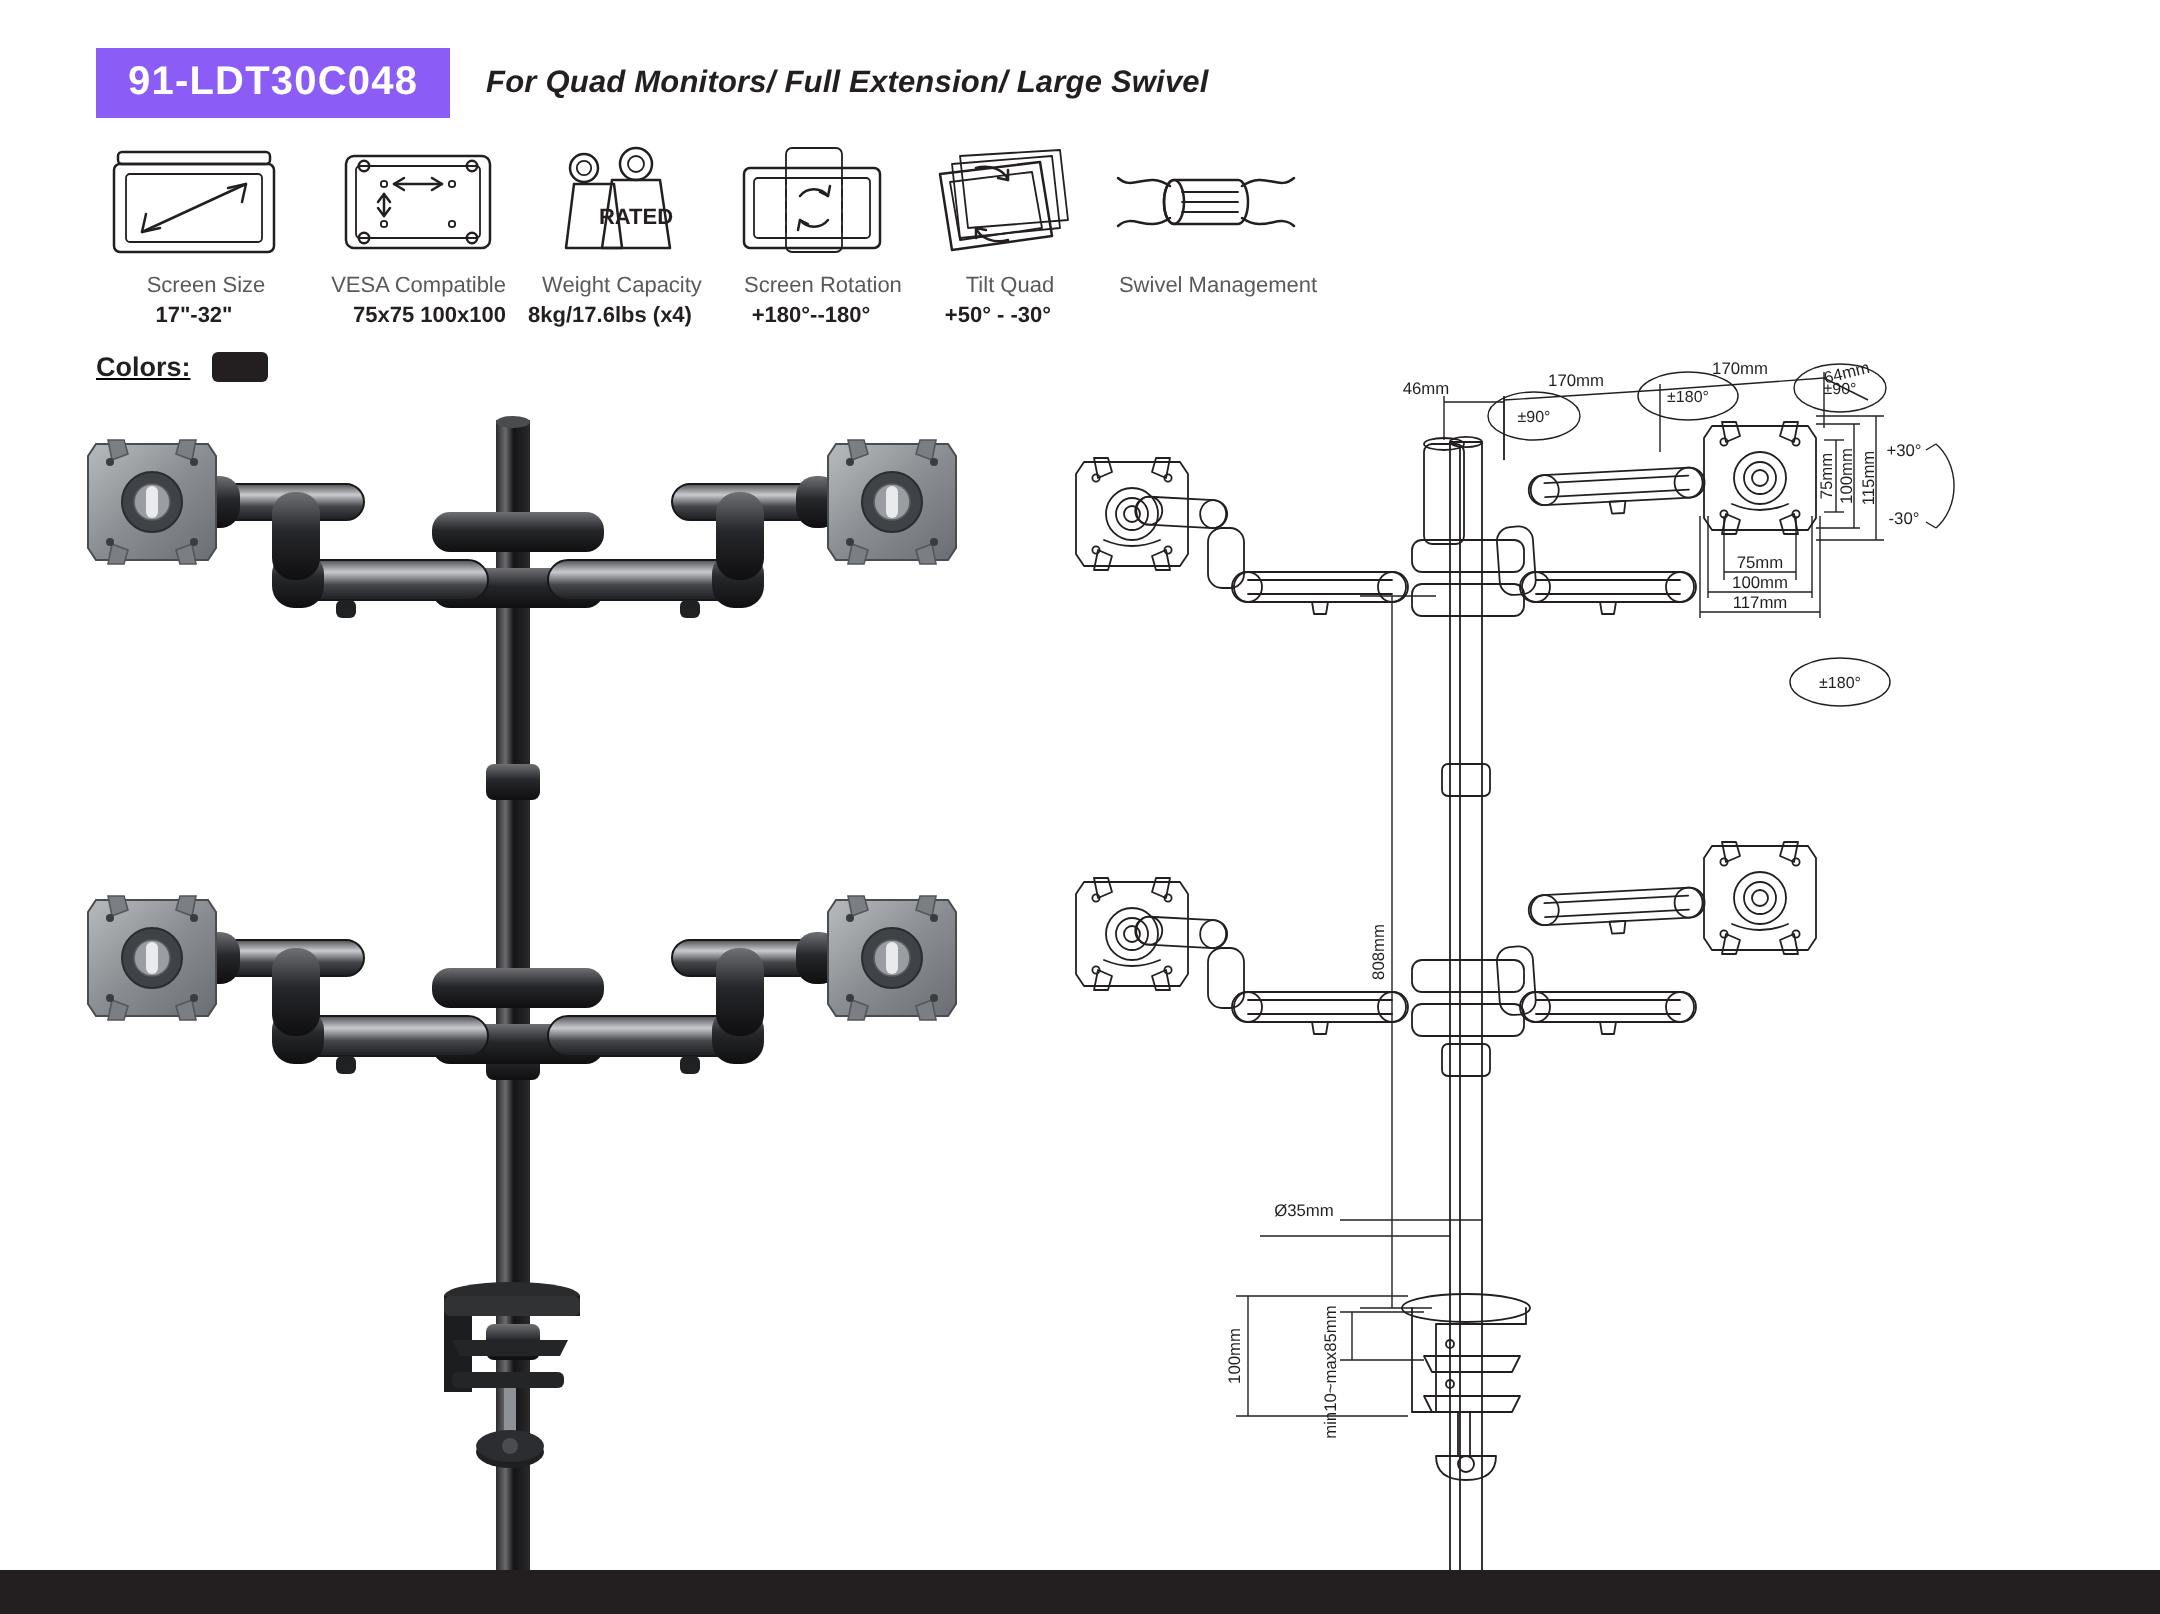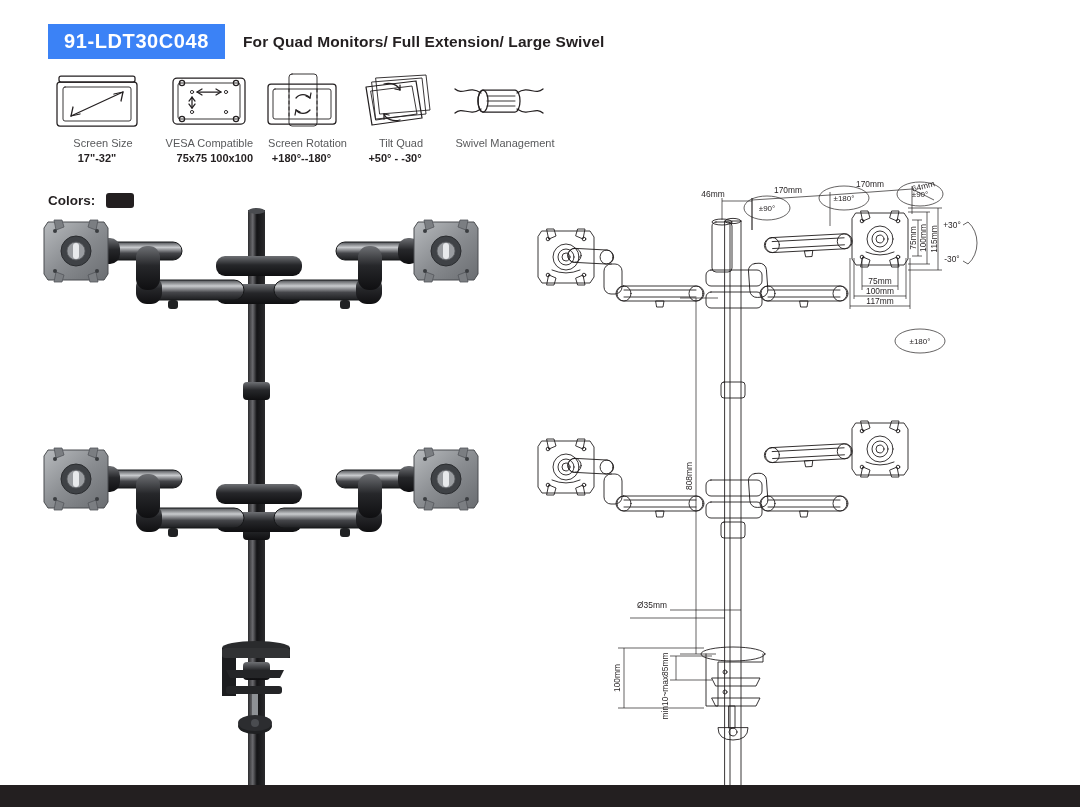--- a/index.html
+++ b/index.html
@@ -11,28 +11,29 @@
     overflow: hidden;
     position: relative;
   }
 
   
   .header {
     position: absolute; left: 48px; top: 24px;
     display: flex; align-items: center; gap: 18px;
   }
   .sku-badge {
-    background: #3b82f6; color: #ffffff;
+    background: #8b5cf6; color: #ffffff;
     font-size: 20px; font-weight: bold; letter-spacing: 0.6px;
     padding: 7px 16px 8px 16px;
     line-height: 1;
   }
   .headline {
     color: #231f20; font-size: 15.5px; font-weight: bold;
     letter-spacing: 0.1px;
+    font-style: italic;
   }
 
   
   .spec-row {
     position: absolute; left: 48px; top: 72px;
     display: flex; align-items: flex-start;
   }
   .spec {
     display: flex; flex-direction: column; align-items: center;
     width: 98px;
@@ -48,22 +49,22 @@
   }
   .spec.w-vesa { width: 107px; align-items: flex-end; }
   .spec.w-weight { width: 104px; }
   .spec.w-rot { width: 97px; }
   .spec.w-tilt { width: 90px; }
   .spec.w-swivel { width: 95px; }
   .spec.w-cable { width: 118px; }
 
   
   .colors-row {
-    position: absolute; left: 48px; top: 193px;
-    display: flex; align-items: center; gap: 11px;
+    position: absolute; left: 48px; top: 176px;
+    display: flex; align-items: center; gap: 11px; text-decoration: underline;
   }
   .colors-label { font-size: 13.5px; font-weight: bold; color: #231f20; }
   .swatch {
     width: 28px; height: 15px; border-radius: 3px; background: #231f20;
   }
 
   
   .photo-pane { position: absolute; left: 40px; top: 196px; width: 460px; height: 560px; }
   .tech-pane  { position: absolute; left: 520px; top: 186px; width: 550px; height: 570px; }
 
@@ -123,20 +124,35 @@
         <path class="ln" d="M56 20 L51 17 M56 20 L51 23"></path>
         <line class="ln" x1="27" y1="25" x2="27" y2="36"></line>
         <path class="ln" d="M27 25 L24 29 M27 25 L30 29"></path>
         <path class="ln" d="M27 36 L24 32 M27 36 L30 32"></path>
       </svg>
     </div>
     <div class="spec-label">VESA Compatible</div>
     <div class="spec-value">75x75 100x100</div>
   </div>
 
+  <div class="spec w-weight">
+    <div class="spec-icon">
+      <svg width="88" height="58" viewBox="0 0 88 58">
+        <path class="ln" d="M26 20 L22 52 L50 52 L46 20 Z"></path>
+        <circle class="ln" cx="31" cy="12" r="7"></circle>
+        <circle class="ln-thin" cx="31" cy="12" r="3.6"></circle>
+        <path class="ln" d="M45 18 L40 52 L74 52 L69 18 Z"></path>
+        <circle class="ln" cx="57" cy="10" r="8"></circle>
+        <circle class="ln-thin" cx="57" cy="10" r="4"></circle>
+        <text x="57" y="40" text-anchor="middle" style="font-family:'Liberation Sans',sans-serif;font-size:11px;font-weight:bold;fill:#231f20">RATED</text>
+      </svg>
+    </div>
+    <div class="spec-label">Weight Capacity</div>
+    <div class="spec-value">8kg/17.6lbs (x4)</div>
+  </div>
 
   <div class="spec w-rot">
     <div class="spec-icon">
       <svg width="88" height="58" viewBox="0 0 88 58">
         <rect class="ln-thin" x="31" y="2" width="28" height="52" rx="3"></rect>
         <rect class="ln" x="10" y="12" width="68" height="40" rx="3"></rect>
         <rect class="ln-thin" x="15" y="17" width="58" height="30" rx="2"></rect>
         <line class="ln-thin" x1="31" y1="17" x2="31" y2="47" stroke-dasharray="3 3"></line>
         <line class="ln-thin" x1="59" y1="17" x2="59" y2="47" stroke-dasharray="3 3"></line>
         <path class="ln" d="M38 26 A9 9 0 0 1 52 26"></path>

